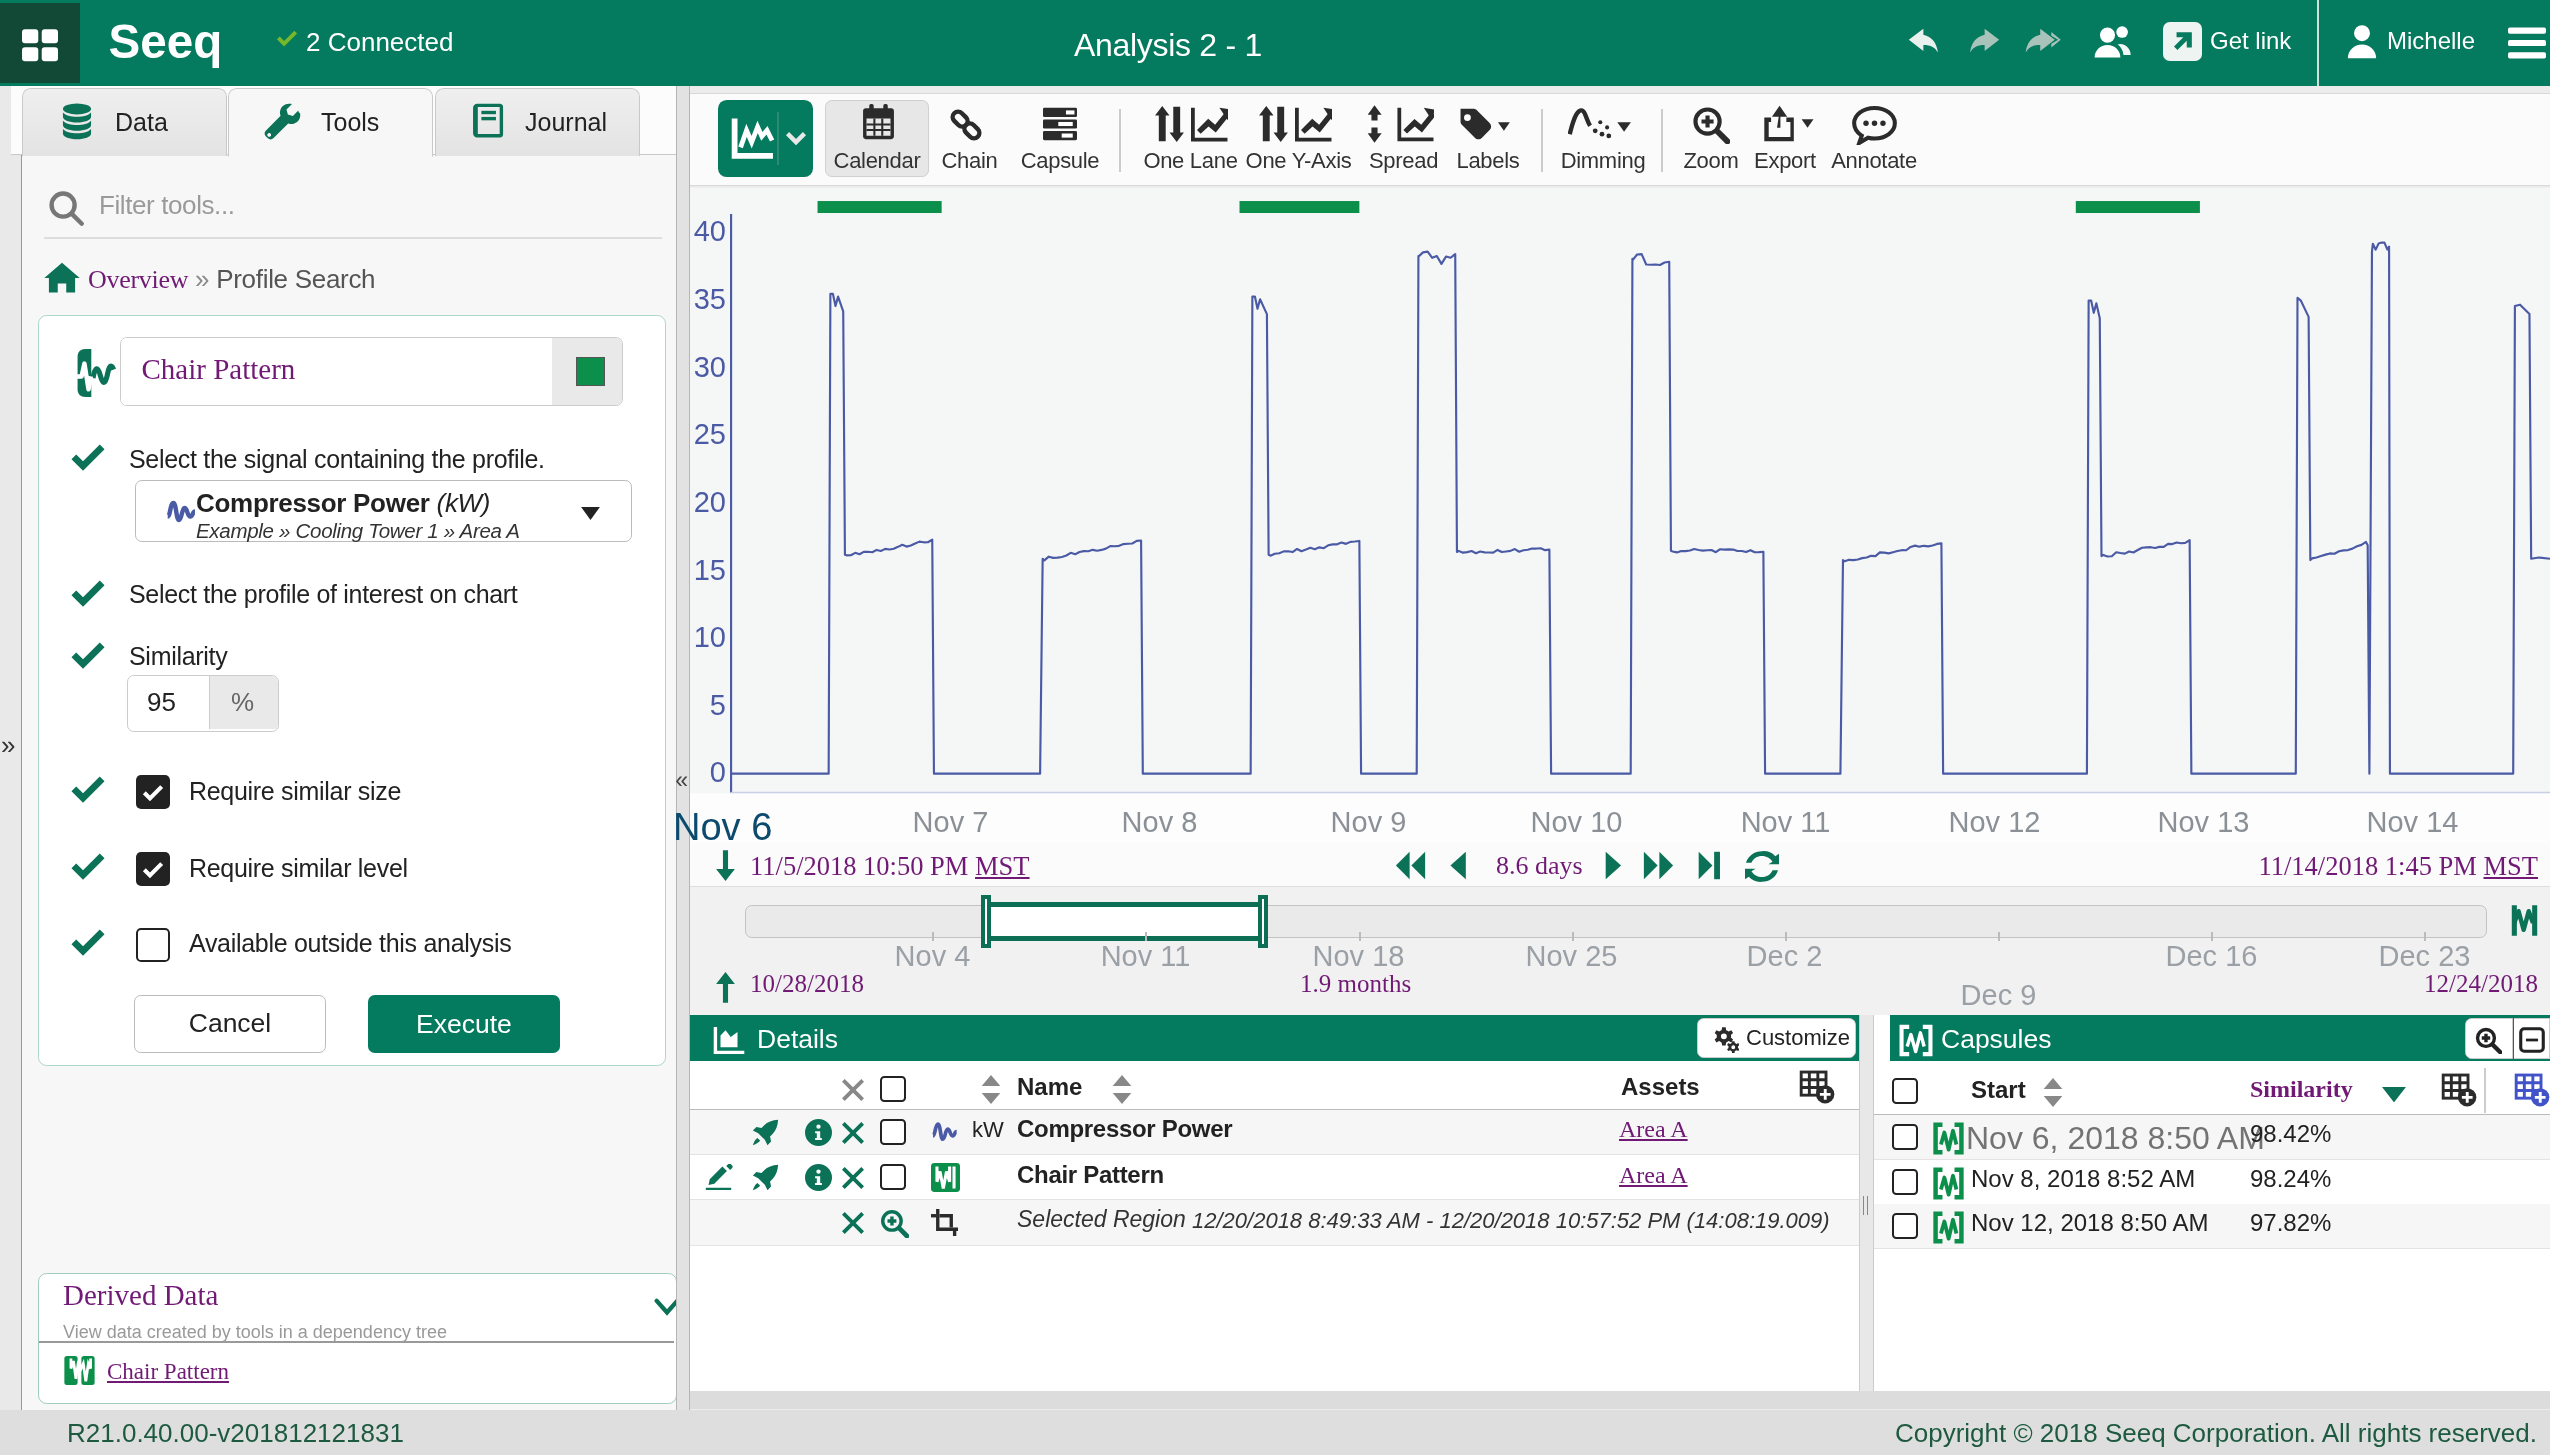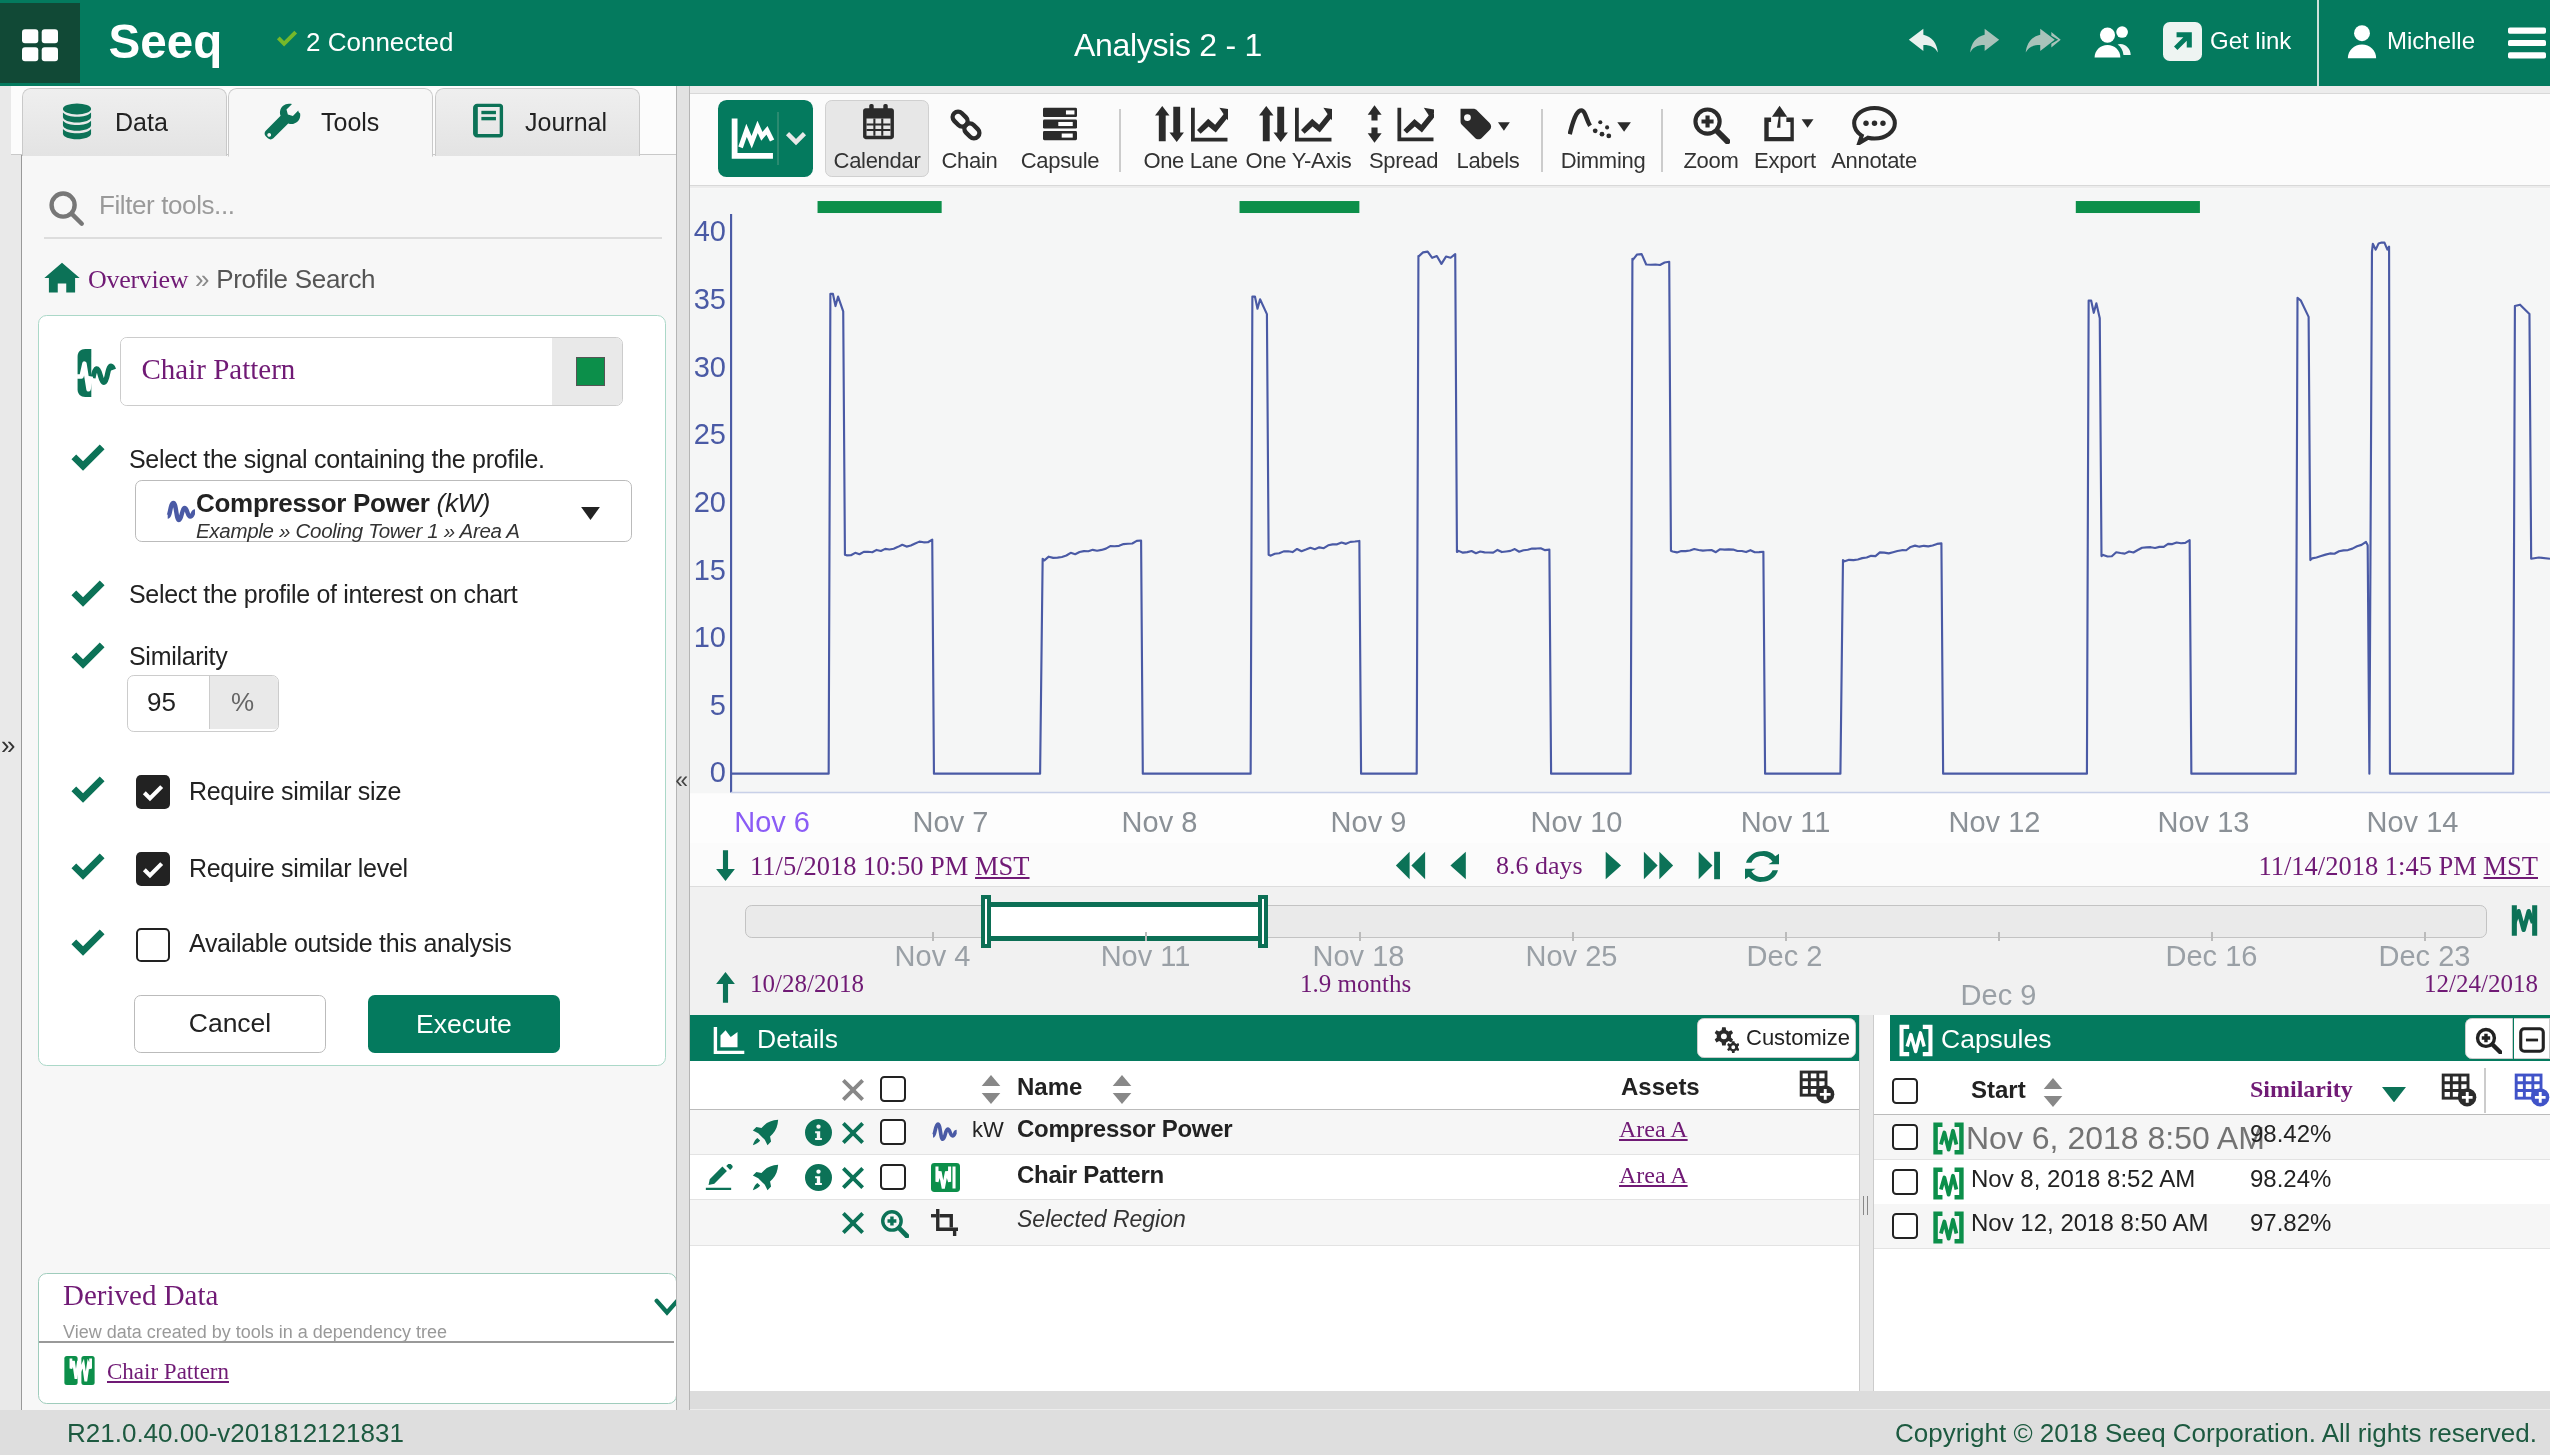--- a/index.html
+++ b/index.html
@@ -382,21 +382,21 @@
   </svg>
   <div class="abs" style="right:1824px;top:568px;font-size:29px;color:#4a5aa5;">0</div>
   <div class="abs" style="right:1824px;top:501px;font-size:29px;color:#4a5aa5;">5</div>
   <div class="abs" style="right:1824px;top:433px;font-size:29px;color:#4a5aa5;">10</div>
   <div class="abs" style="right:1824px;top:366px;font-size:29px;color:#4a5aa5;">15</div>
   <div class="abs" style="right:1824px;top:298px;font-size:29px;color:#4a5aa5;">20</div>
   <div class="abs" style="right:1824px;top:230px;font-size:29px;color:#4a5aa5;">25</div>
   <div class="abs" style="right:1824px;top:163px;font-size:29px;color:#4a5aa5;">30</div>
   <div class="abs" style="right:1824px;top:95px;font-size:29px;color:#4a5aa5;">35</div>
   <div class="abs" style="right:1824px;top:27px;font-size:29px;color:#4a5aa5;">40</div>
-  <div class="abs" style="left:-17px;top:618px;width:137px;text-align:right;font-size:29px;color:#8b5cf6;">Nov 6</div>
+  <div class="abs" style="left:-17px;top:618px;width:137px;text-align:left;font-size:38px;color:#0c4a6e;">Nov 6</div>
   <div class="abs" style="left:192px;top:618px;width:137px;text-align:center;font-size:29px;color:#8a9096;">Nov 7</div>
   <div class="abs" style="left:401px;top:618px;width:137px;text-align:center;font-size:29px;color:#8a9096;">Nov 8</div>
   <div class="abs" style="left:610px;top:618px;width:137px;text-align:center;font-size:29px;color:#8a9096;">Nov 9</div>
   <div class="abs" style="left:818px;top:618px;width:137px;text-align:center;font-size:29px;color:#8a9096;">Nov 10</div>
   <div class="abs" style="left:1027px;top:618px;width:137px;text-align:center;font-size:29px;color:#8a9096;">Nov 11</div>
   <div class="abs" style="left:1236px;top:618px;width:137px;text-align:center;font-size:29px;color:#8a9096;">Nov 12</div>
   <div class="abs" style="left:1445px;top:618px;width:137px;text-align:center;font-size:29px;color:#8a9096;">Nov 13</div>
   <div class="abs" style="left:1654px;top:618px;width:137px;text-align:center;font-size:29px;color:#8a9096;">Nov 14</div>
 </div>
 <div id="navrow">
@@ -569,20 +569,21 @@
       </svg>
     <svg class="abs" style="left:241px;top:9.4px" width="27" height="27" viewBox="0 0 16 16">
         <g fill="#2b2b2b">
           <path d="M3 0h2v11h11v2H3z"></path>
           <path d="M5 3h8v8h-2V5H5z"></path>
           <path d="M13 13h2v3h-2z"></path>
           <path d="M0 3h3v2H0z"></path>
         </g>
       </svg>
     <div class="abs" style="left:327px;top:6px;font-size:23px;color:#333;font-style:italic;">Selected Region</div>
+    <div class="abs" style="left:502px;top:7.7px;font-size:22px;color:#333;font-style:italic;white-space:nowrap;">12/20/2018 8:49:33 AM - 12/20/2018 10:57:52 PM (14:08:19.009)</div>
   </div>
 </div>
 <div id="dcdivider">
     <div></div>
   </div>
 <div id="capsules">
   <div class="phead">
     <svg class="abs" style="left:25px;top:9.4px" width="34" height="33" viewBox="0 0 20 19">
         <g fill="none" stroke="#fff" stroke-width="2.4">
           <path d="M6 1.5H1.5v16H6M14 1.5h4.5v16H14"></path>

